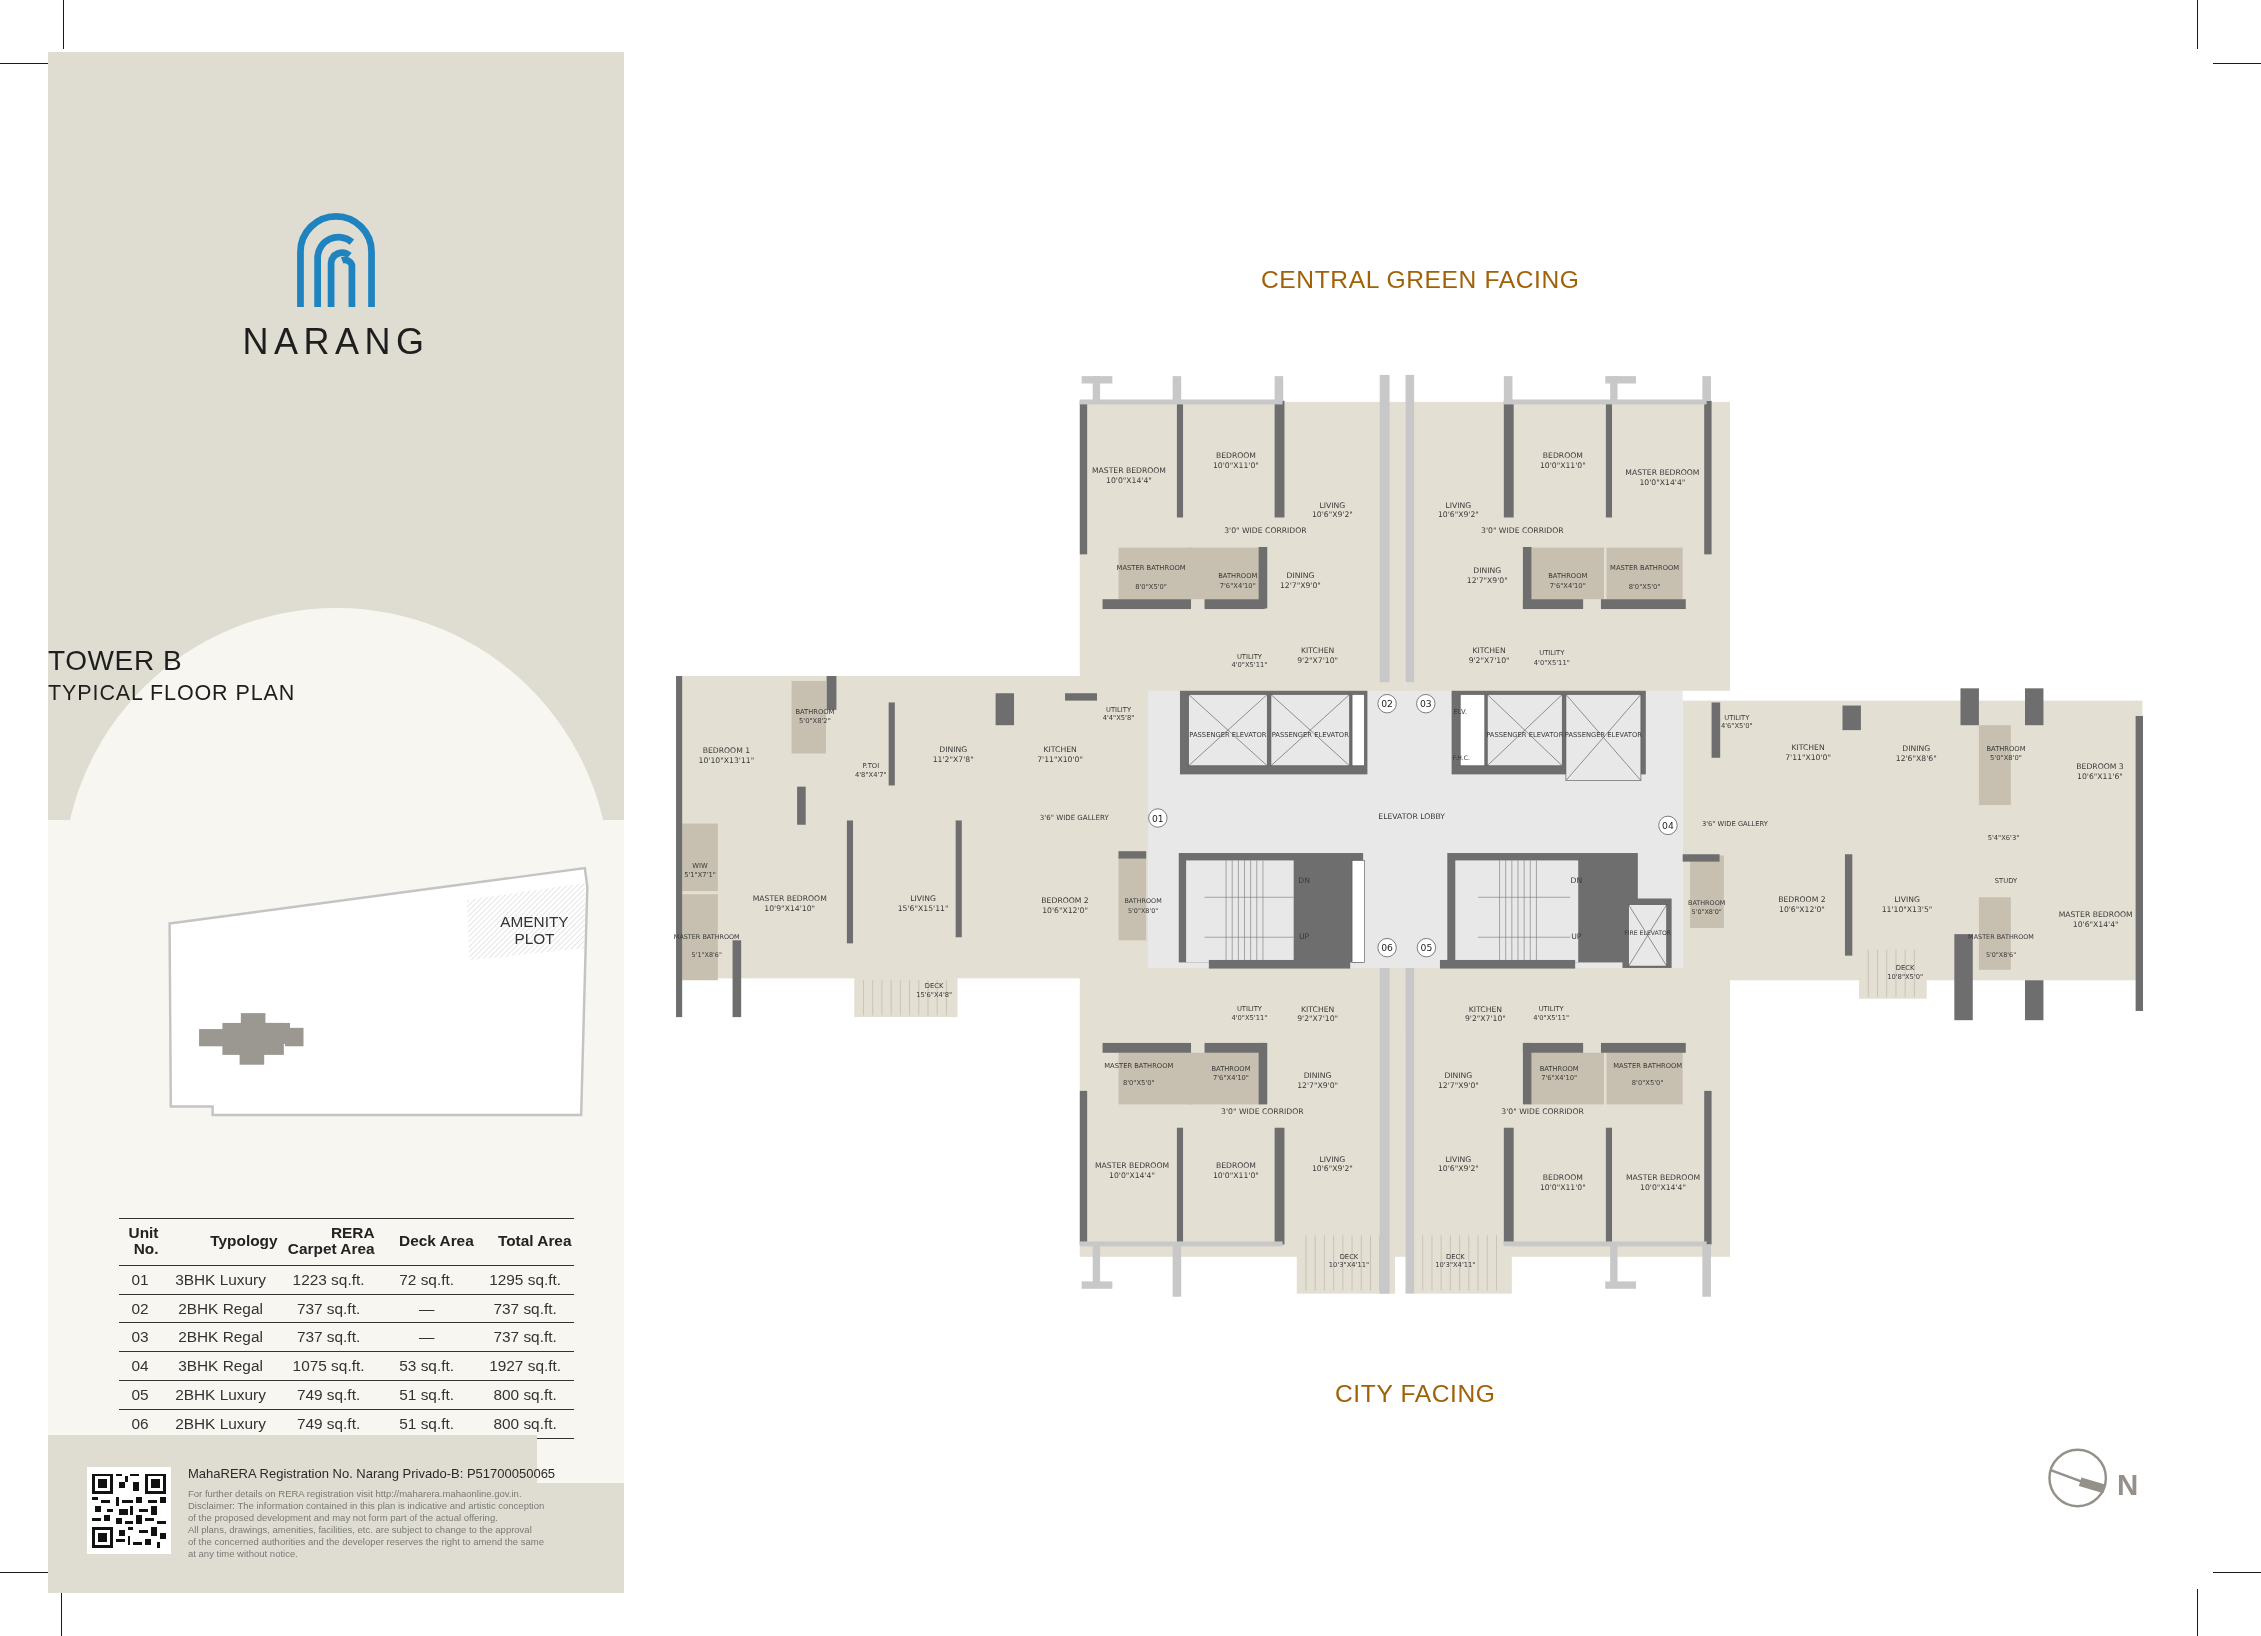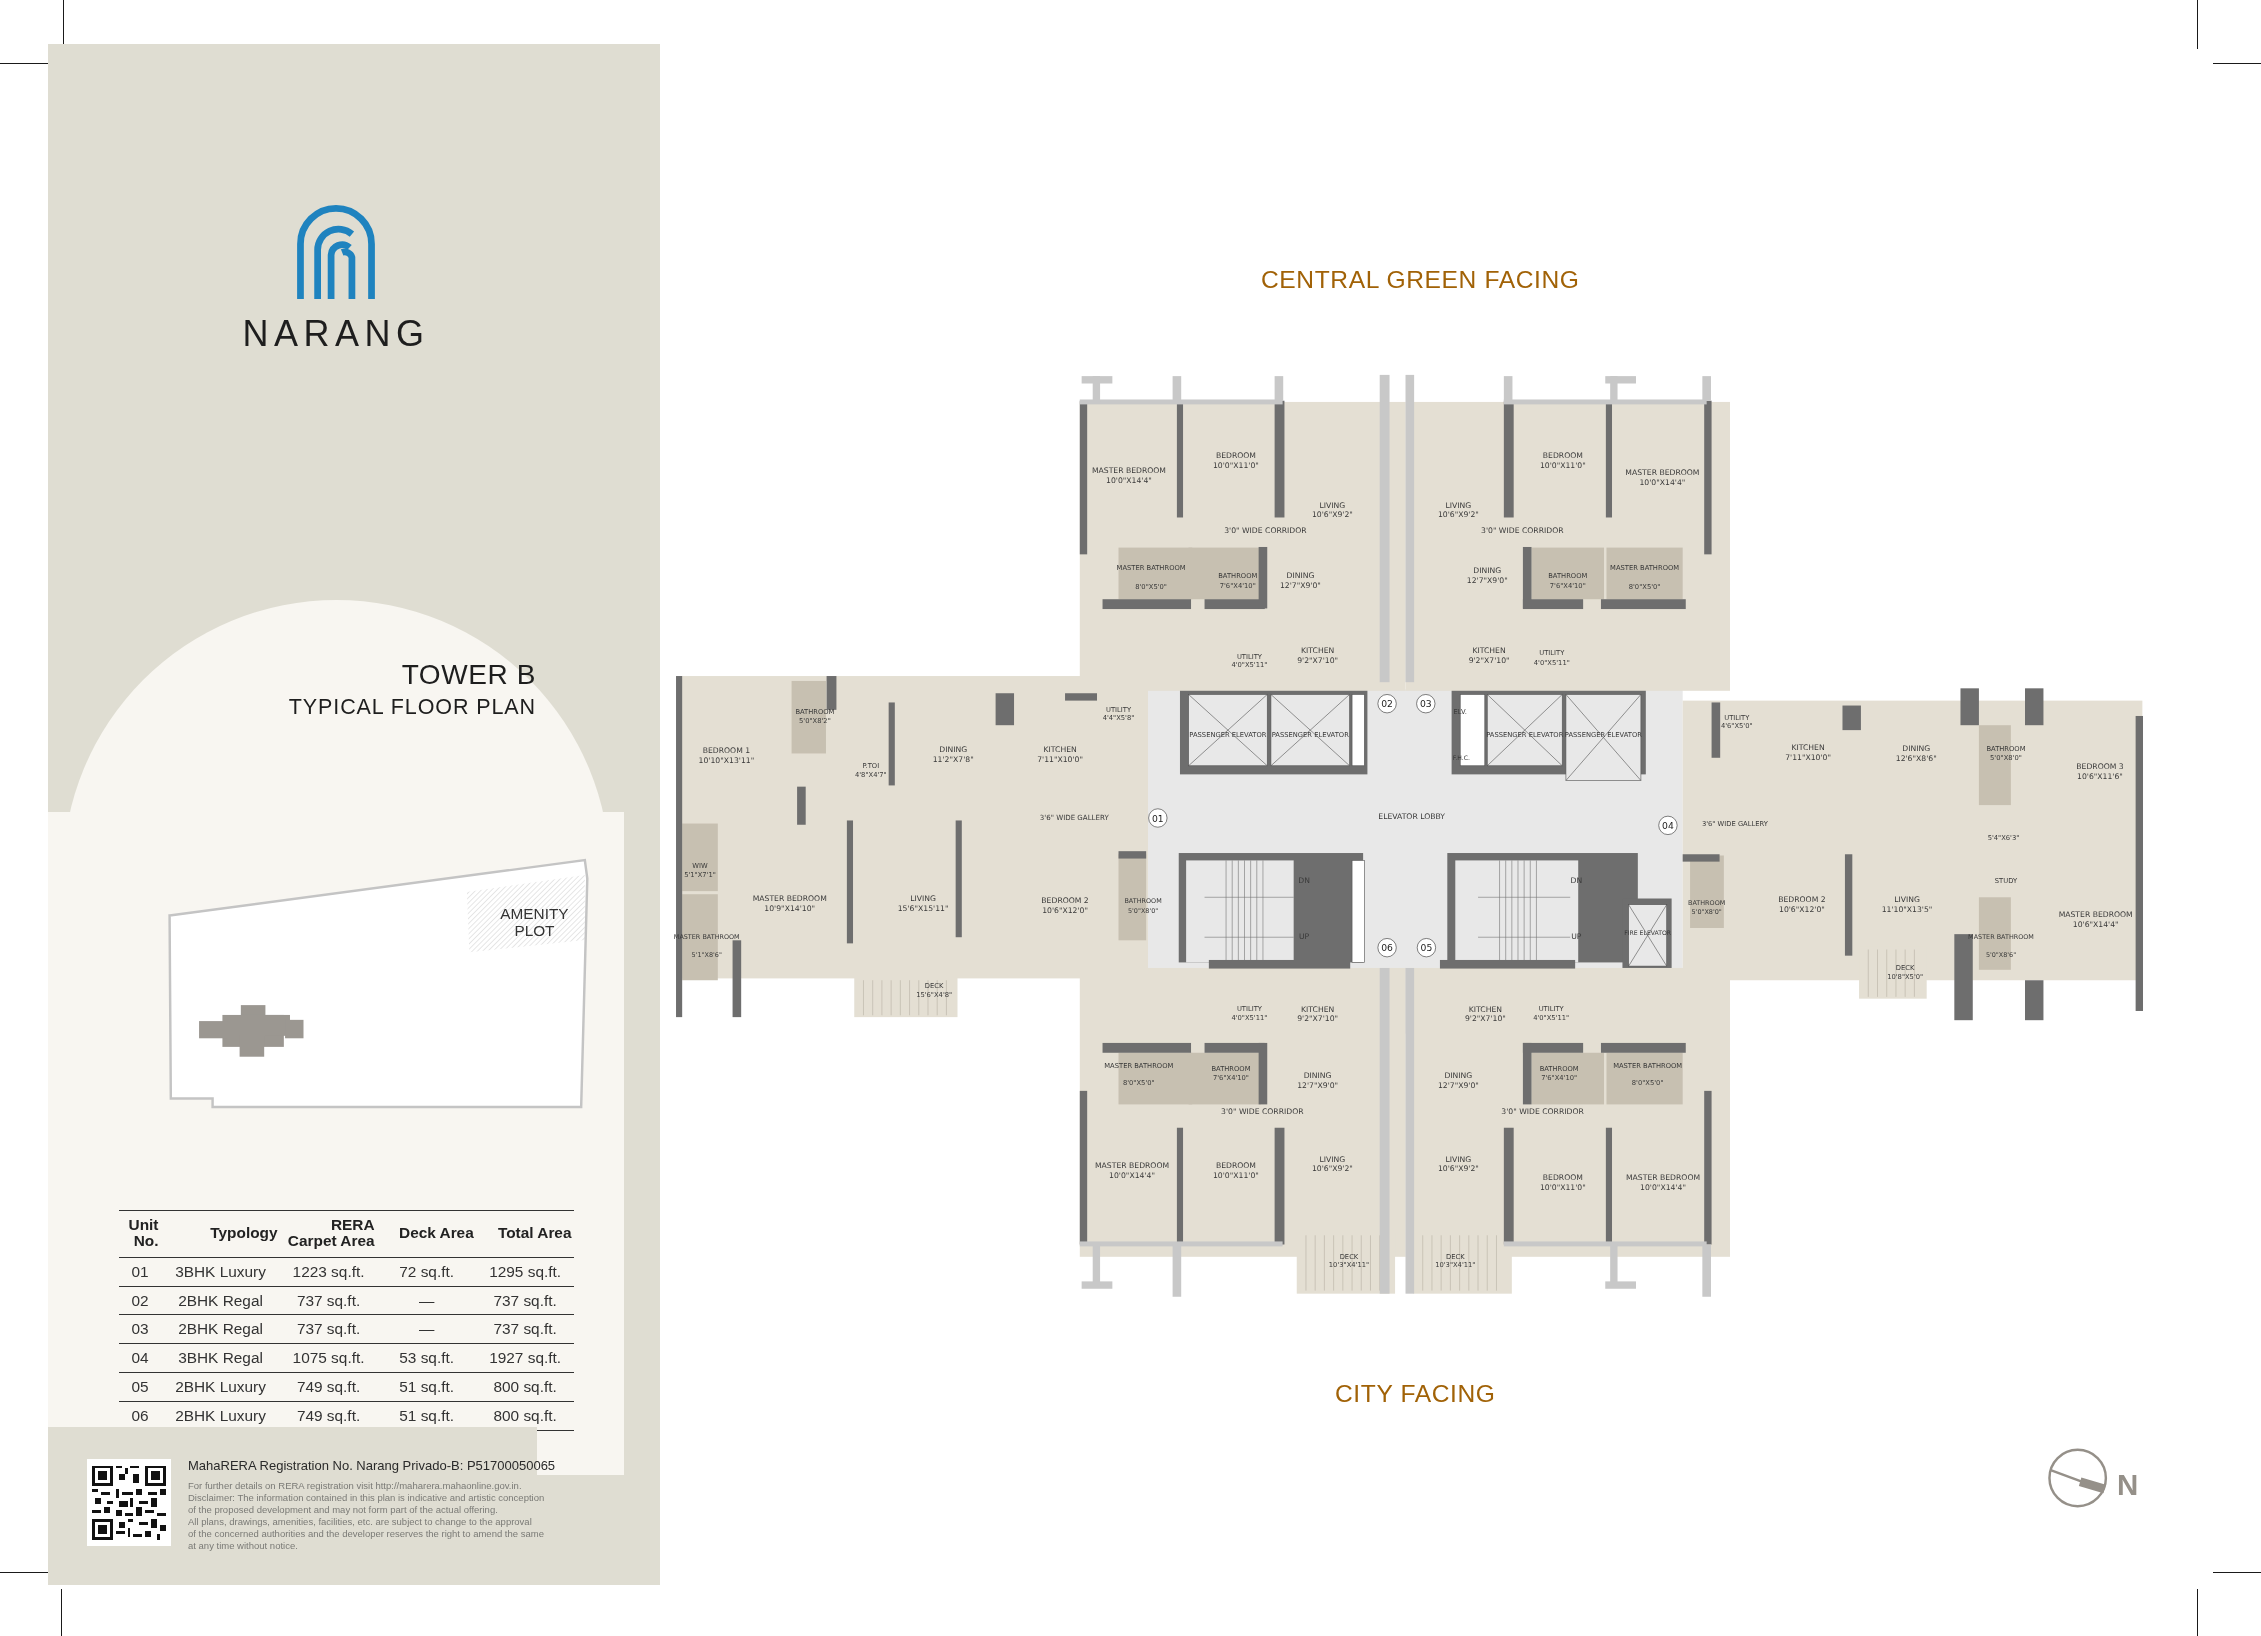--- a/index.html
+++ b/index.html
@@ -1,26 +1,26 @@
 <!DOCTYPE html>
 <html style="font-size:9.8px"><head>
 <meta charset="utf-8">
 <style>
   html,body{margin:0;padding:0;background:#ffffff;}
   body{width:2261px;height:1636px;position:relative;overflow:hidden;font-family:"Liberation Sans","DejaVu Sans",sans-serif;color:#1e1e1e;}
   .crop{position:absolute;background:#1a1a1a;}
   
-  #panel{position:absolute;left:48px;top:44px;width:576px;height:1541px;background:#dfddd2;overflow:hidden;padding-left:36px;}
+  #panel{position:absolute;left:48px;top:52px;width:576px;height:1541px;background:#dfddd2;overflow:hidden;}
   #arch{position:absolute;left:14.8px;top:556px;width:547px;height:873px;background:#f8f6f1;border-radius:274px 274px 0 0;}
   #arch-base{position:absolute;left:0;top:768px;width:576px;height:663px;background:#f8f6f1;}
   #logo{position:absolute;left:0;top:157px;width:576px;text-align:center;}
   #logo svg{display:block;margin:0 auto;}
   .brand1{font-size:36px;letter-spacing:5.5px;margin-top:13.5px;font-weight:400;}
   .brand2{font-size:50px;letter-spacing:4.9px;margin-top:-2.5px;font-weight:400;line-height:1;}
-  #tower{position:absolute;left:0;top:593px;width:488px;text-align:right;margin-top:22px;}
+  #tower{position:absolute;left:0;top:593px;width:488px;text-align:left;}
   #tower .t1{font-size:28px;letter-spacing:0.6px;}
   #tower .t2{font-size:21.5px;letter-spacing:0.9px;margin-top:3.7px;}
   #siteplan{position:absolute;left:114px;top:810px;}
   #unit-table{position:absolute;left:71px;top:1166px;width:455px;border-collapse:collapse;font-size:15.4px;}
   #unit-table th{font-weight:700;font-size:15.4px;line-height:1.05;padding:6.1px 2.5px 7.4px;border-top:1.8px solid #333;border-bottom:1.8px solid #333;text-align:right;color:#222;}
   #unit-table td{text-align:center;padding:4.9px 2.5px 4.9px;border-bottom:1.8px solid #333;color:#333;font-weight:300;}
   #footer{position:absolute;left:0;top:1383px;width:489px;height:158px;background:#dfddd2;}
   #qr{position:absolute;left:39px;top:32px;width:84px;height:87px;background:#fff;}
   #qr svg{position:absolute;left:4.9px;top:4.9px;}
   #rera{position:absolute;left:140px;top:31px;width:424px;}

